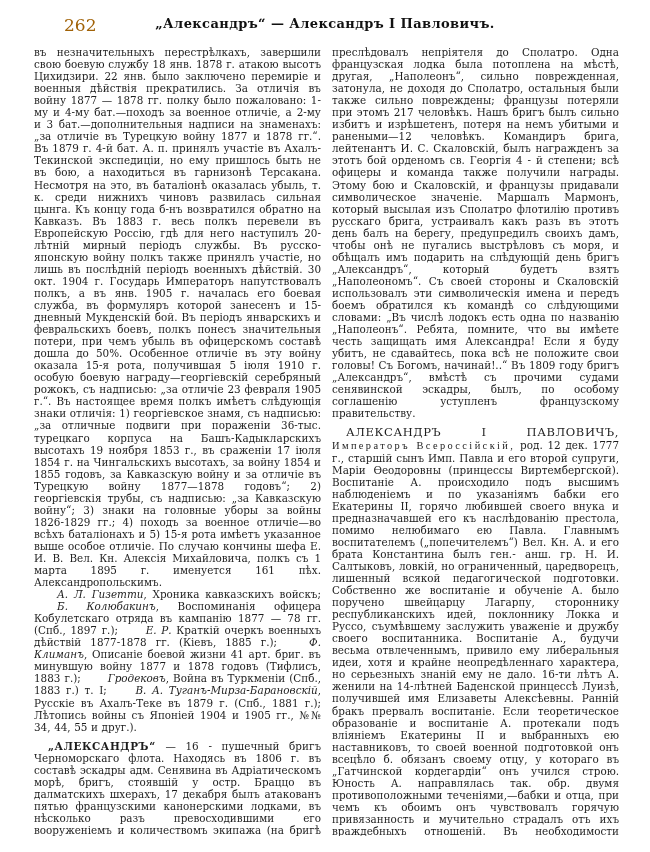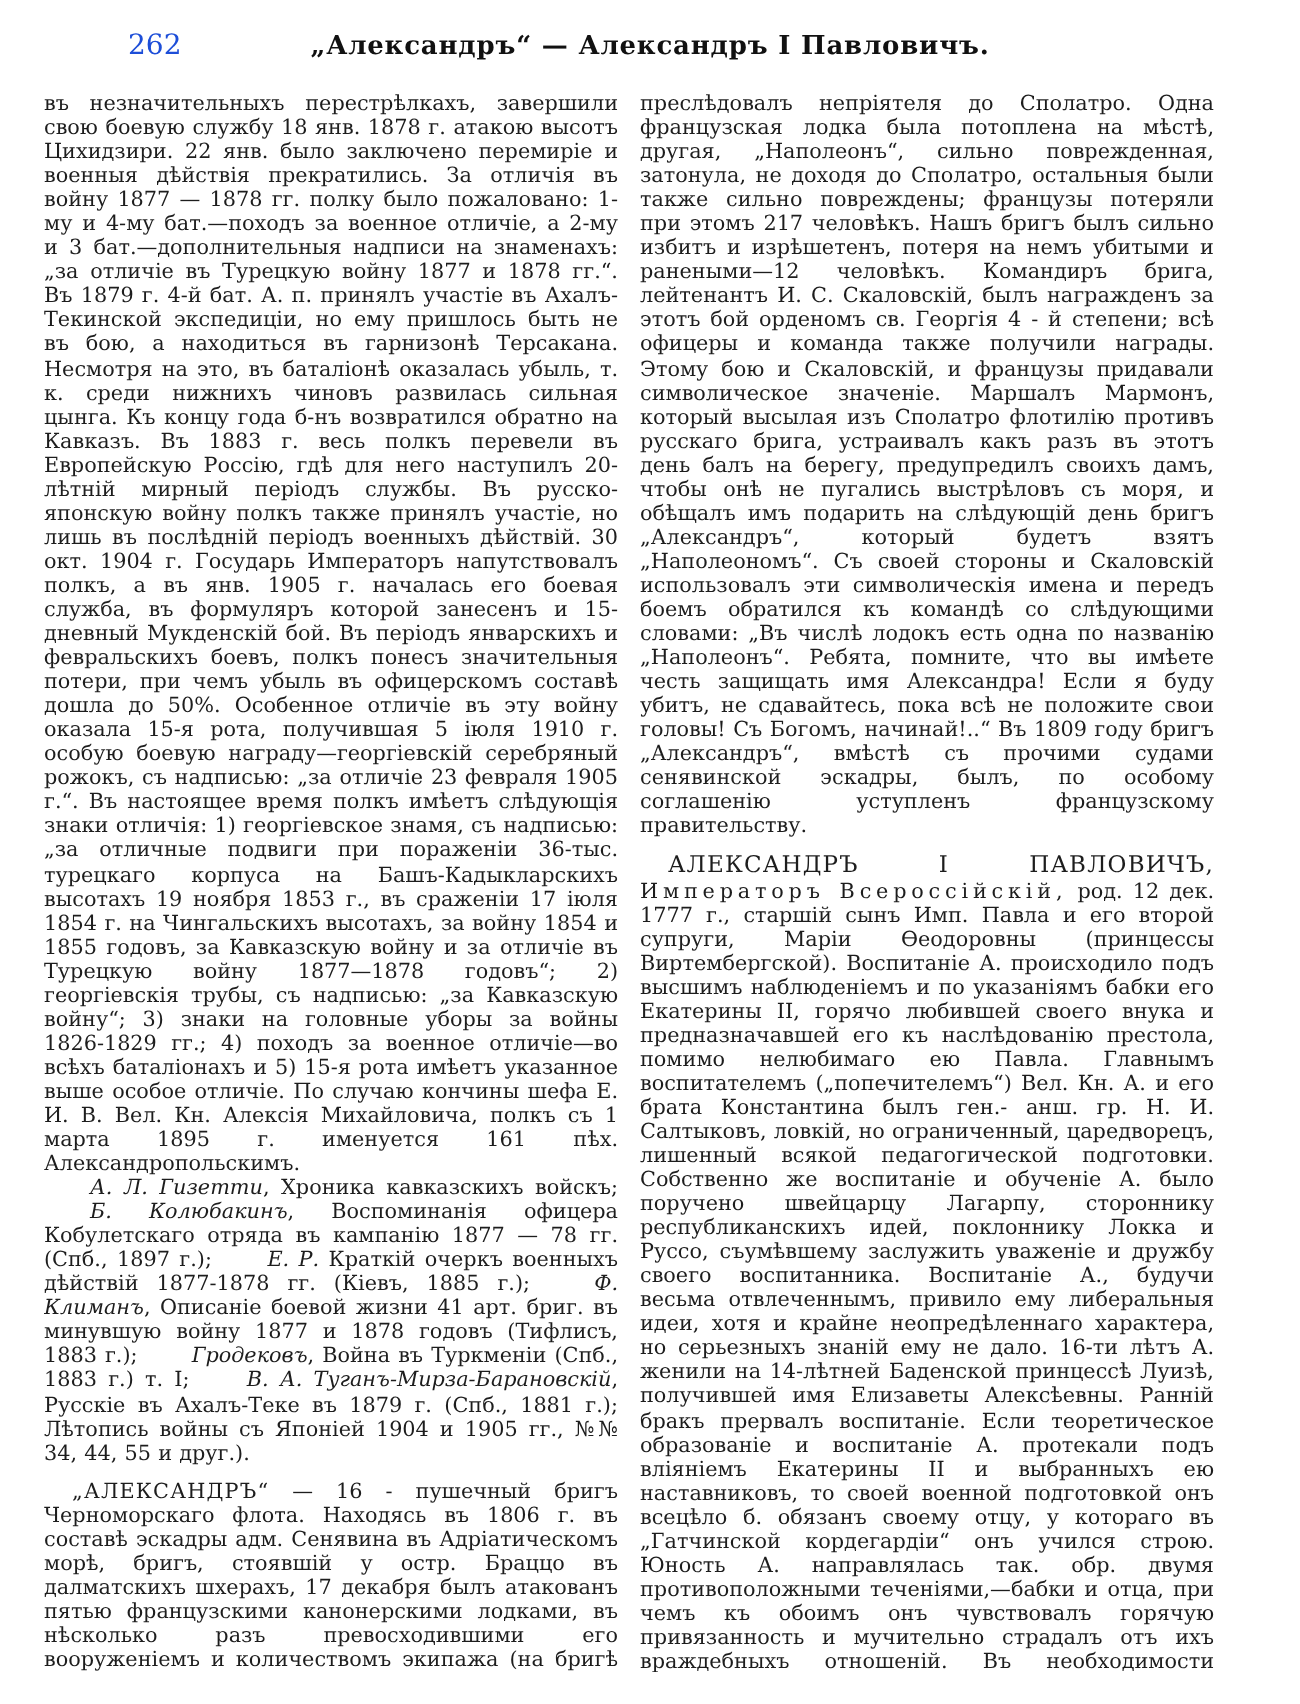--- a/index.html
+++ b/index.html
@@ -17,56 +17,56 @@
   .header {
     position: relative;
     height: 40px;
     padding-top: 16px;
     box-sizing: border-box;
   }
   .page-number {
     position: absolute;
     left: 64px;
     top: 15px;
-    font-size: 14px;
-    color: #1d4ed8;
+    font-size: 17px;
+    color: #a16207;
   }
   .page-title {
     text-align: center;
     font-size: 13px;
     font-weight: bold;
     letter-spacing: 0.4px;
     color: #111;
   }
   .columns {
     display: flex;
     gap: 11px;
-    padding: 6px 28px 0 22px;
+    padding: 6px 28px 0 34px;
     height: 796px;
     overflow: hidden;
     box-sizing: border-box;
   }
   .col {
     width: 287px;
     overflow: hidden;
   }
   .col p {
     margin: 0;
     text-align: justify;
     font-size: 10.4px;
     line-height: 12.05px;
     color: #1d1d1d;
     word-spacing: 0.3px;
   }
   .col p.indent { text-indent: 14px; }
   .col p.gap { margin-top: 7px; }
   .i  { font-style: italic; margin-left: 23px; }
-  .b  { font-weight: normal; letter-spacing: 0.6px; }
+  .b  { font-weight: bold; letter-spacing: 0.6px; }
   .hb { font-weight: normal; font-size: 11.5px; letter-spacing: 0.6px; }
-  .sp { letter-spacing: 2.4px; }
+  .sp { letter-spacing: 2.4px; font-family: Liberation Serif, serif; }
 </style>
 </head>
 <body>
 
 <div class="page" style="color: rgb(29, 29, 29); background: rgb(255, 255, 255);">
   <div class="header">
     <span class="page-number">262</span>
     <div class="page-title">„Александръ“ — Александръ I Павловичъ.</div>
   </div>
   <div class="columns">

